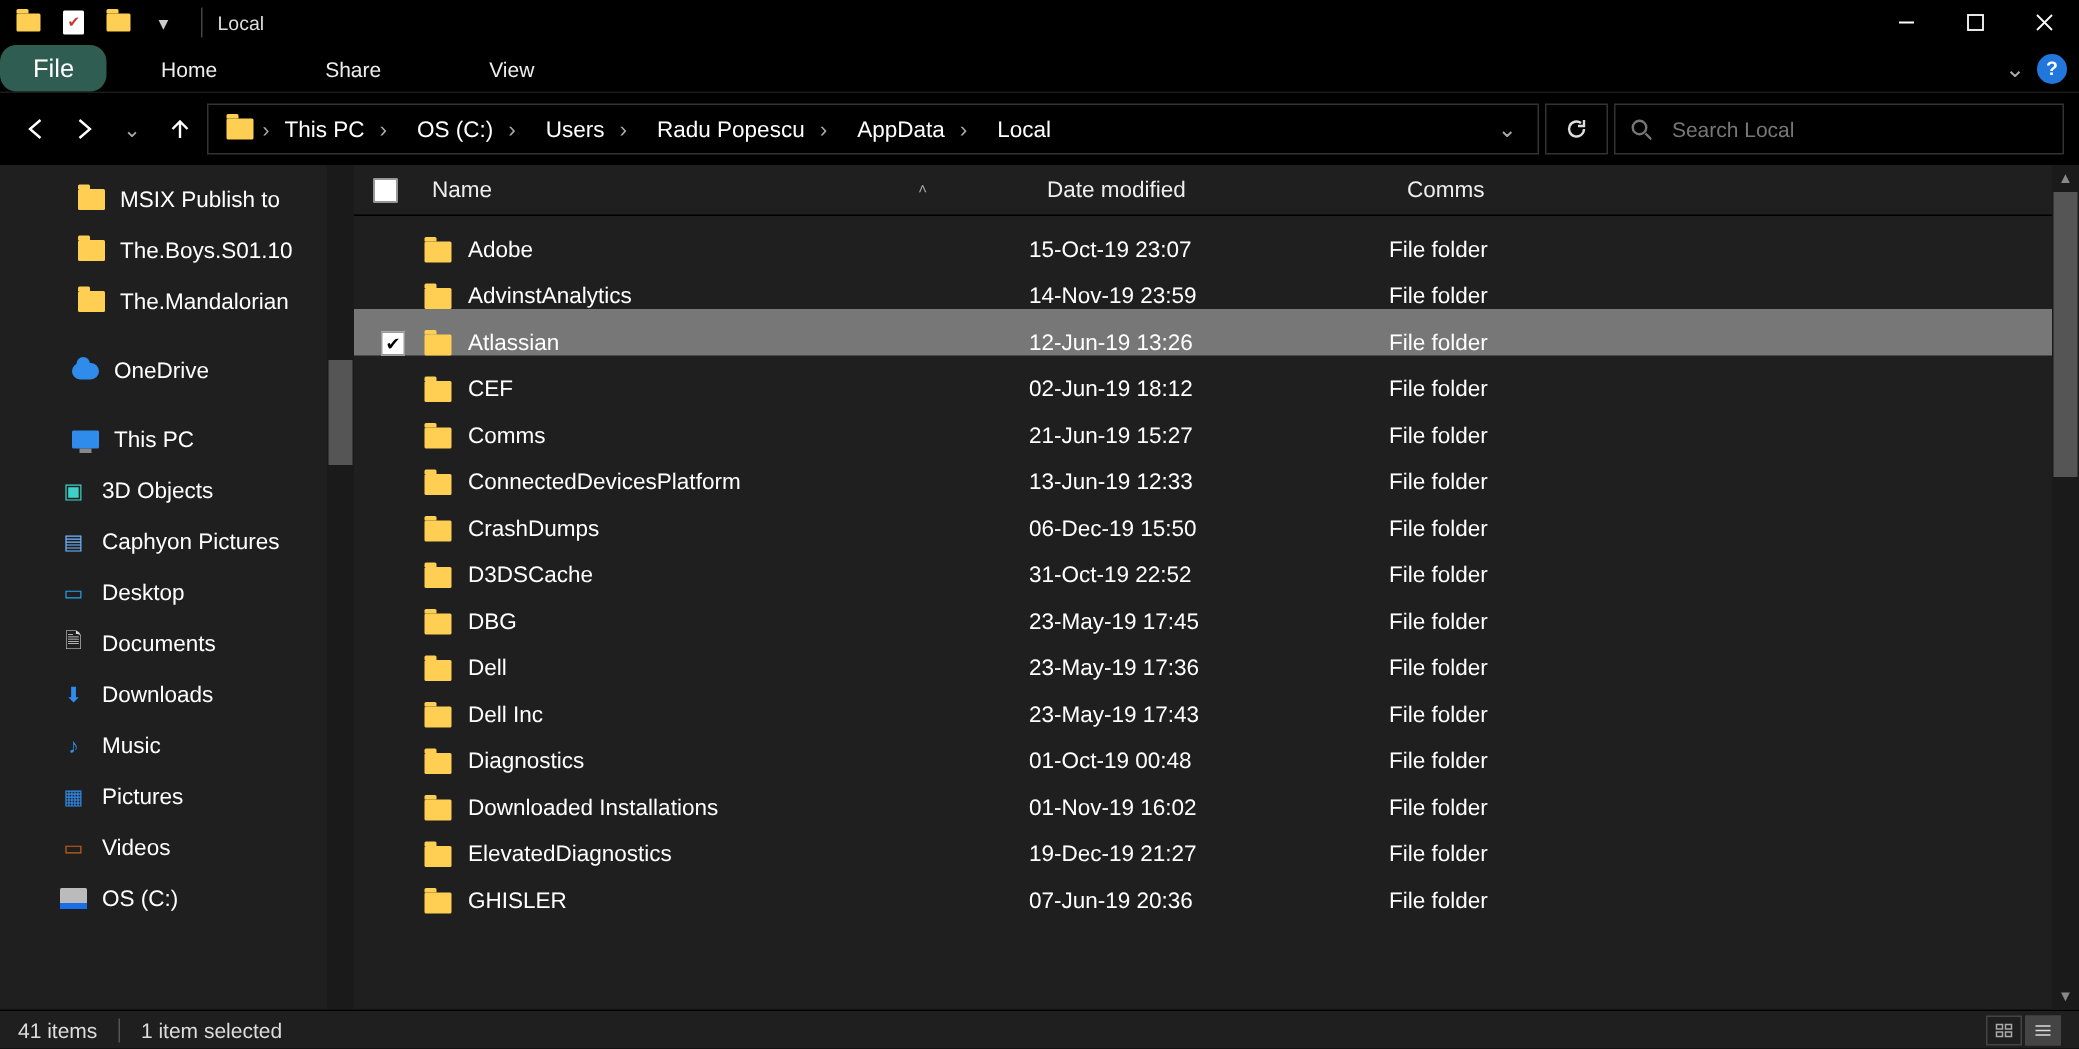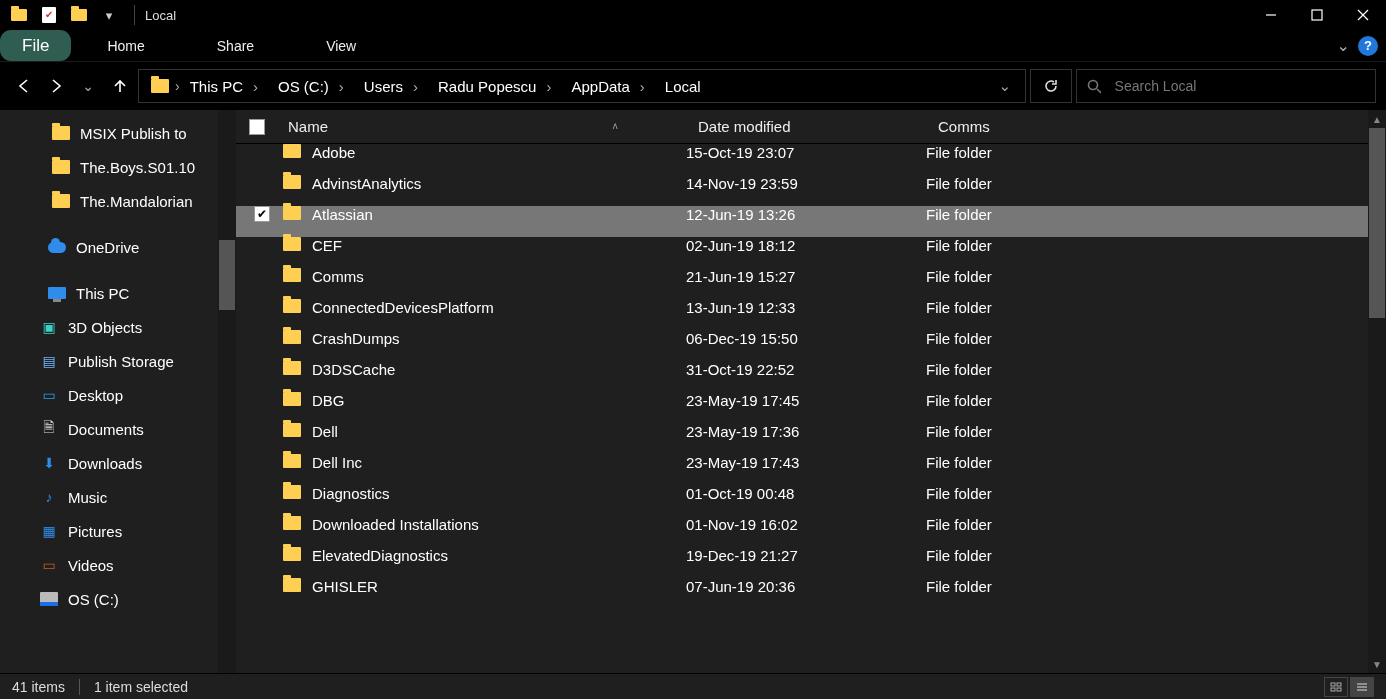--- a/index.html
+++ b/index.html
@@ -57,21 +57,21 @@
   
   .list{flex:1;background:var(--panel);position:relative;display:flex;flex-direction:column;min-width:0;}
   .cols{height:34px;display:flex;align-items:center;border-bottom:1px solid #000;font-size:15px;color:#eee;}
   .col{padding:0 10px;display:flex;align-items:center;height:100%;}
   .col.cchk{width:42px;justify-content:center;}
   .col.cname{width:410px;gap:20px;}
   .col.cdate{width:240px;}
   .col.ctype{width:205px;}
   .col.csize{width:120px;}
   .rows{flex:1;overflow:hidden;}
-  .row{height:31px;display:flex;align-items:flex-start;font-size:15px;color:#fff;padding-left:10px;}
+  .row{height:31px;display:flex;align-items:flex-end;font-size:15px;color:#fff;padding-left:10px;}
   .row .cchk{width:32px;display:flex;justify-content:center;}
   .row .icon{width:28px;display:flex;justify-content:center;}
   .row .rname{width:380px;padding-left:6px;}
   .row .rdate{width:240px;}
   .row .rtype{width:205px;}
   .row.selected{background:var(--sel);}
   .chkbox{width:16px;height:16px;border:1px solid #999;background:#fff;display:flex;align-items:center;justify-content:center;}
   .chkbox.checked::after{content:"✔";color:#000;font-size:12px;line-height:1;}
   .list-scroll{position:absolute;right:0;top:0;bottom:0;width:18px;background:#1a1a1a;}
   .list-uparrow,.list-dnarrow{position:absolute;right:0;width:18px;height:18px;display:flex;align-items:center;justify-content:center;color:#888;background:#1a1a1a;font-size:10px;}
@@ -237,21 +237,21 @@
       <div class="tree-item lvl0">
           <span class="pc"></span>
           <span>This PC</span>
         </div>
       <div class="tree-item lvl1">
           <span class="genico" style="color:#3bd1c7;">▣</span>
           <span>3D Objects</span>
         </div>
       <div class="tree-item lvl1">
           <span class="genico" style="color:#6fb4ff;">▤</span>
-          <span>Publish Storage</span>
+          <span>Caphyon Pictures</span>
         </div>
       <div class="tree-item lvl1">
           <span class="genico" style="color:#28a0e8;">▭</span>
           <span>Desktop</span>
         </div>
       <div class="tree-item lvl1">
           <span class="genico" style="color:#ddd;">🗎</span>
           <span>Documents</span>
         </div>
       <div class="tree-item lvl1">

